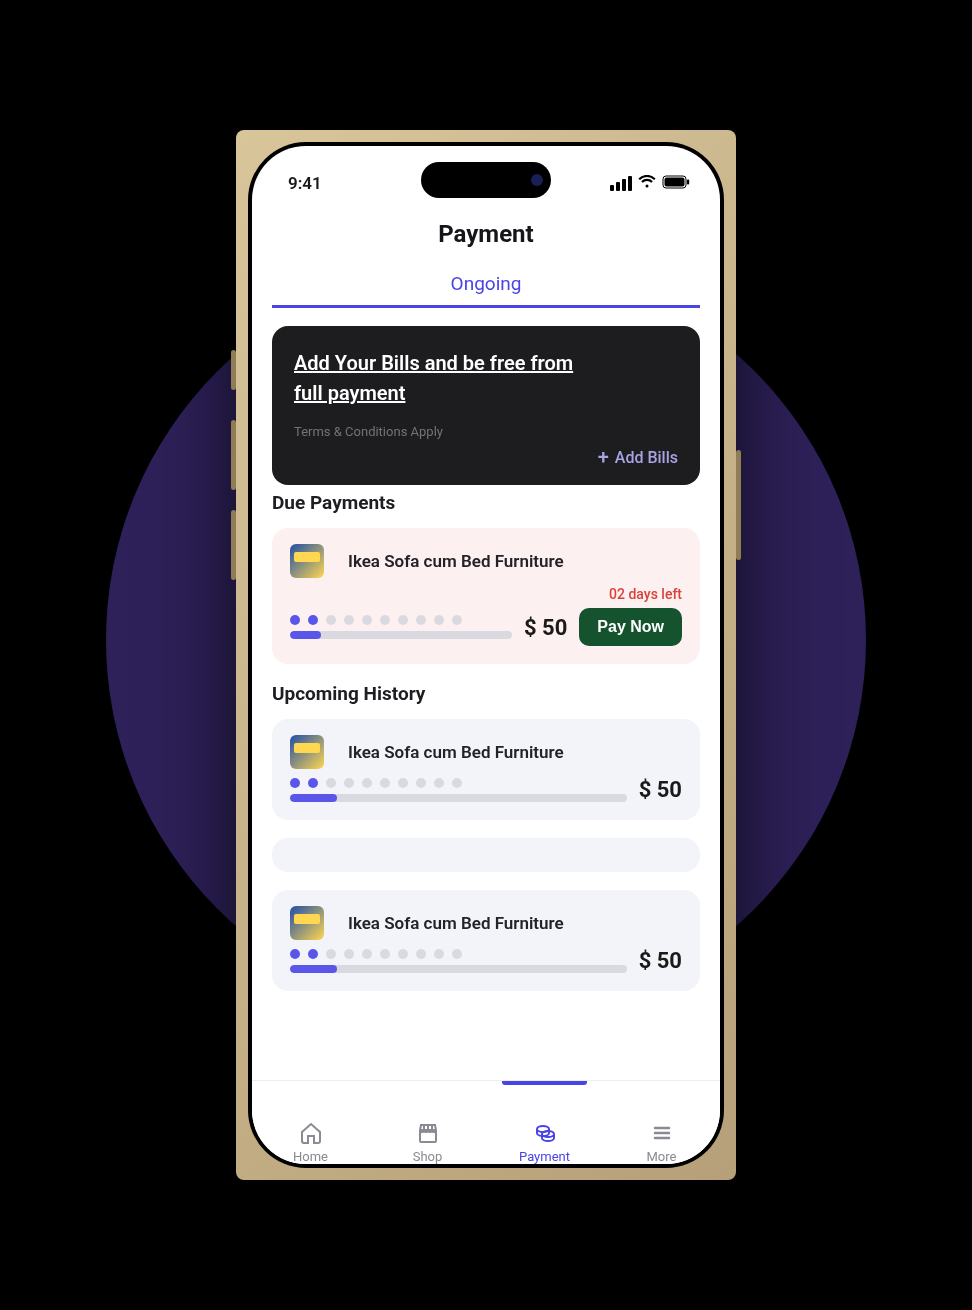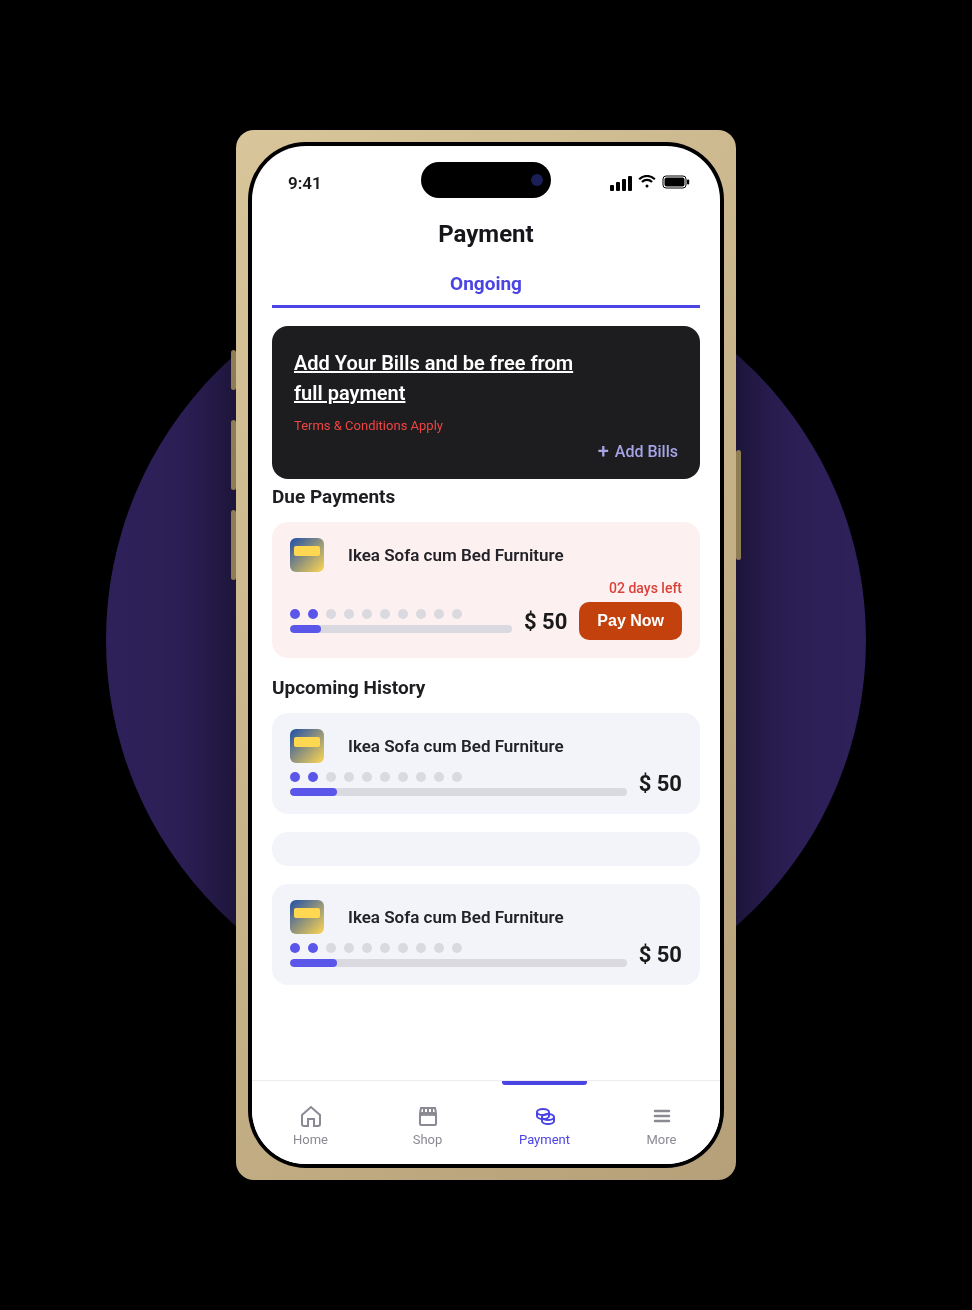--- a/index.html
+++ b/index.html
@@ -22,21 +22,21 @@
     top: 260px;
     left: 50%;
     transform: translateX(-50%);
     z-index: 0;
   }
   .phone-frame {
     position: relative;
     z-index: 1;
     width: 500px;
     height: 1050px;
-    border-radius: 18px;
+    border-radius: 8px;
     background: linear-gradient(135deg,#d9c59a,#b5a079);
     padding: 12px;
     box-shadow: 0 0 90px rgba(0,0,0,0.7);
   }
   .side-btn { position:absolute; background:#8f7d55; border-radius:3px; }
   .sb1{ left:-5px; top:220px; width:5px; height:40px; }
   .sb2{ left:-5px; top:290px; width:5px; height:70px; }
   .sb3{ left:-5px; top:380px; width:5px; height:70px; }
   .sb4{ right:-5px; top:320px; width:5px; height:110px; }
   .phone-inner {
@@ -78,33 +78,33 @@
   }
   .status-right { display:flex; align-items:center; gap:6px; }
   .bars { display:flex; align-items:flex-end; gap:2px; }
   .bars span { width:4px; background:#000; border-radius:1px; }
   .bars span:nth-child(1){height:6px} .bars span:nth-child(2){height:9px}
   .bars span:nth-child(3){height:12px} .bars span:nth-child(4){height:15px}
   .wifi-ic, .bat-ic { display:inline-block; }
   .content { flex:1; overflow:hidden; padding: 0 20px; display:flex; flex-direction:column; }
   .page-title { text-align:center; font-size:24px; font-weight:700; color:#15151a; margin: 18px 0 14px; }
   .tabs { display:flex; border-bottom:1px solid #e4e4ea; }
-  .tab { flex:1; text-align:center; padding:10px 0 12px; font-size:19px; font-weight:700; color:#888892; cursor:pointer; position:relative; }
+  .tab { flex:1; text-align:center; padding:10px 0 12px; font-size:19px; font-weight:400; color:#888892; cursor:pointer; position:relative; }
   .tab.active { color:#4b44e4; }
   .tab.active::after { content:""; position:absolute; left:0; right:0; bottom:-1px; height:3px; background:#4b44e4; }
   .scroller { flex:1; overflow-y:auto; padding-bottom:10px; }
   .promo-card {
     margin-top:18px;
     background:#1d1d1f;
     border-radius:16px;
     padding:22px 22px 18px;
     color:#fff;
   }
   .promo-title { font-size:20px; font-weight:600; line-height:1.5;text-decoration:underline; }
-  .promo-sub { font-size:13px; color:#ef4444; margin-top:10px; }
+  .promo-sub { font-size:13px; color:#737373; margin-top:16px; }
   .promo-action { display:flex; justify-content:flex-end; align-items:center; gap:6px; margin-top:8px; color:#a7a4e6; font-weight:500; font-size:16px; cursor:pointer;}
   .plus { font-size:20px; line-height:1; }
   .section-h { font-size:19px; font-weight:700; color:#1e1e22; margin:6px 0 14px; }
   .pay-card {
     border-radius:16px;
     padding:16px 18px 18px;
     margin-bottom:18px;
   }
   .pay-card.due { background:#fcf1f0; }
   .pay-card.up  { background:#f3f4f9; }
@@ -117,32 +117,32 @@
   .days-left { text-align:right; color:#d9423a; font-size:14px; font-weight:500; margin-top:8px; }
   .pc-row { display:flex; align-items:center; justify-content:space-between; margin-top:6px; gap:12px; }
   .prog-wrap { flex:1; }
   .dots-row { display:flex; gap:8px; margin-bottom:6px; }
   .dot { width:10px; height:10px; border-radius:50%; background:#d9d9df; }
   .dot.fill { background:#5b56ea; }
   .bar { height:8px; background:#d9d9df; border-radius:4px; position:relative; overflow:hidden; }
   .bar-fill { position:absolute; top:0; left:0; height:100%; background:#5b56ea; border-radius:4px; }
   .amount { font-size:22px; font-weight:700; color:#1a1a1a; white-space:nowrap; }
   .paynow-btn {
-    background:#c2410c; color:#fff; border:none; border-radius:10px;
+    background:#14532d; color:#fff; border:none; border-radius:10px;
     padding:10px 18px; font-size:16px; font-weight:600; cursor:pointer;
   }
   .up-row { display:flex; align-items:flex-end; justify-content:space-between; gap:12px; margin-top:8px;}
   .up-row .amount{ align-self:flex-end; }
   .bottom-nav {
     height:84px;
     border-top:1px solid #ececf1;
     display:flex;
     background:#fff;
   }
-  .nav-item { flex:1; display:flex; flex-direction:column; align-items:center; justify-content:center; gap:4px; font-size:13px; color:#8a8a92; cursor:pointer; position:relative; padding-top:6px;}
+  .nav-item { flex:1; display:flex; flex-direction:column; align-items:center; justify-content:flex-end; gap:4px; font-size:13px; color:#8a8a92; cursor:pointer; position:relative; padding-top:6px;}
   .nav-item.active { color:#4b44e4; }
   .nav-item.active::before{content:"";position:absolute;top:0;left:14%;right:14%;height:4px;background:#4b44e4;border-radius:0 0 3px 3px;}
   .nav-ic { width:24px; height:24px; display:flex; align-items:center; justify-content:center; }
   .nav-ic svg { width:24px; height:24px; }
 </style>
 </head>
 <body>
 
 <div class="bg-circle"></div>
 

